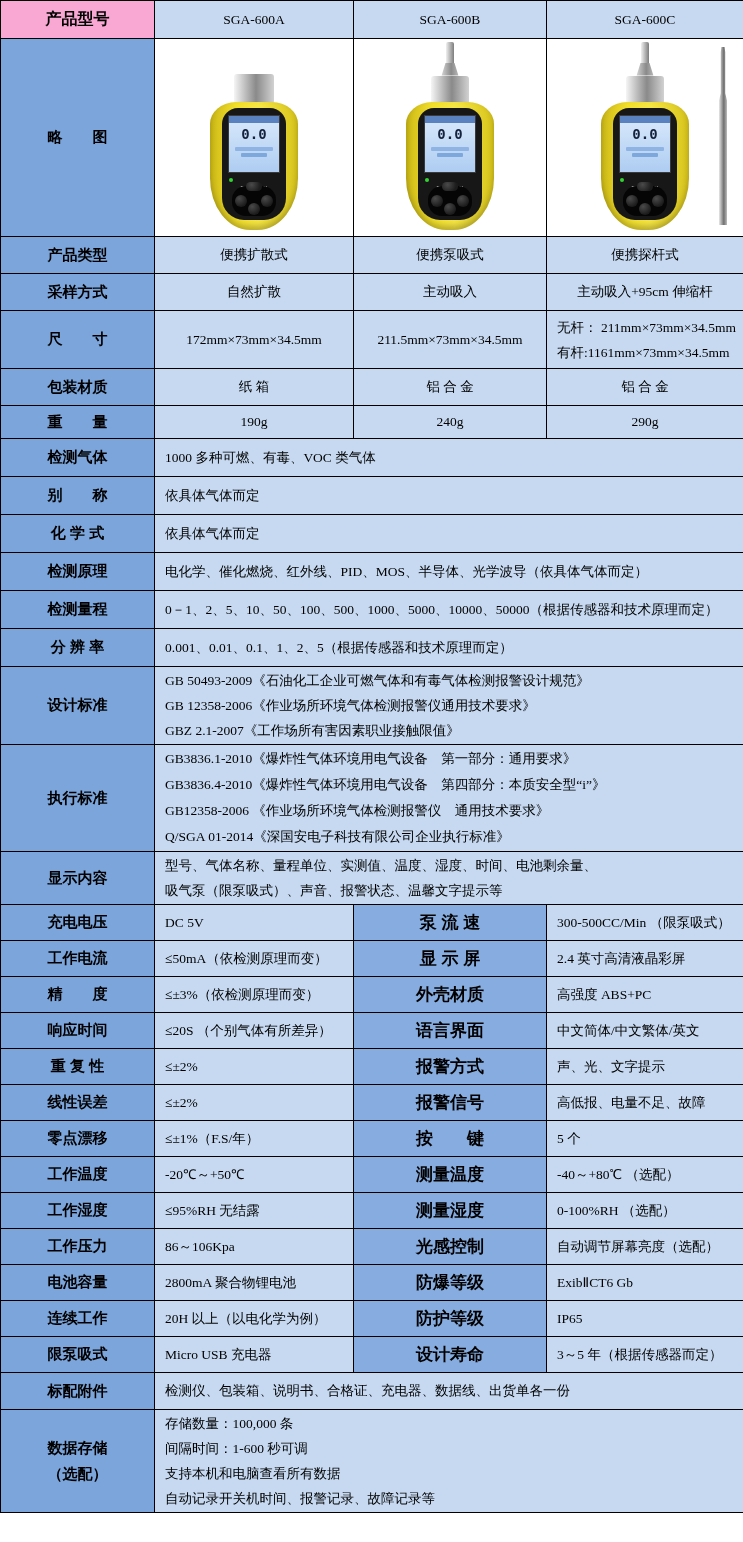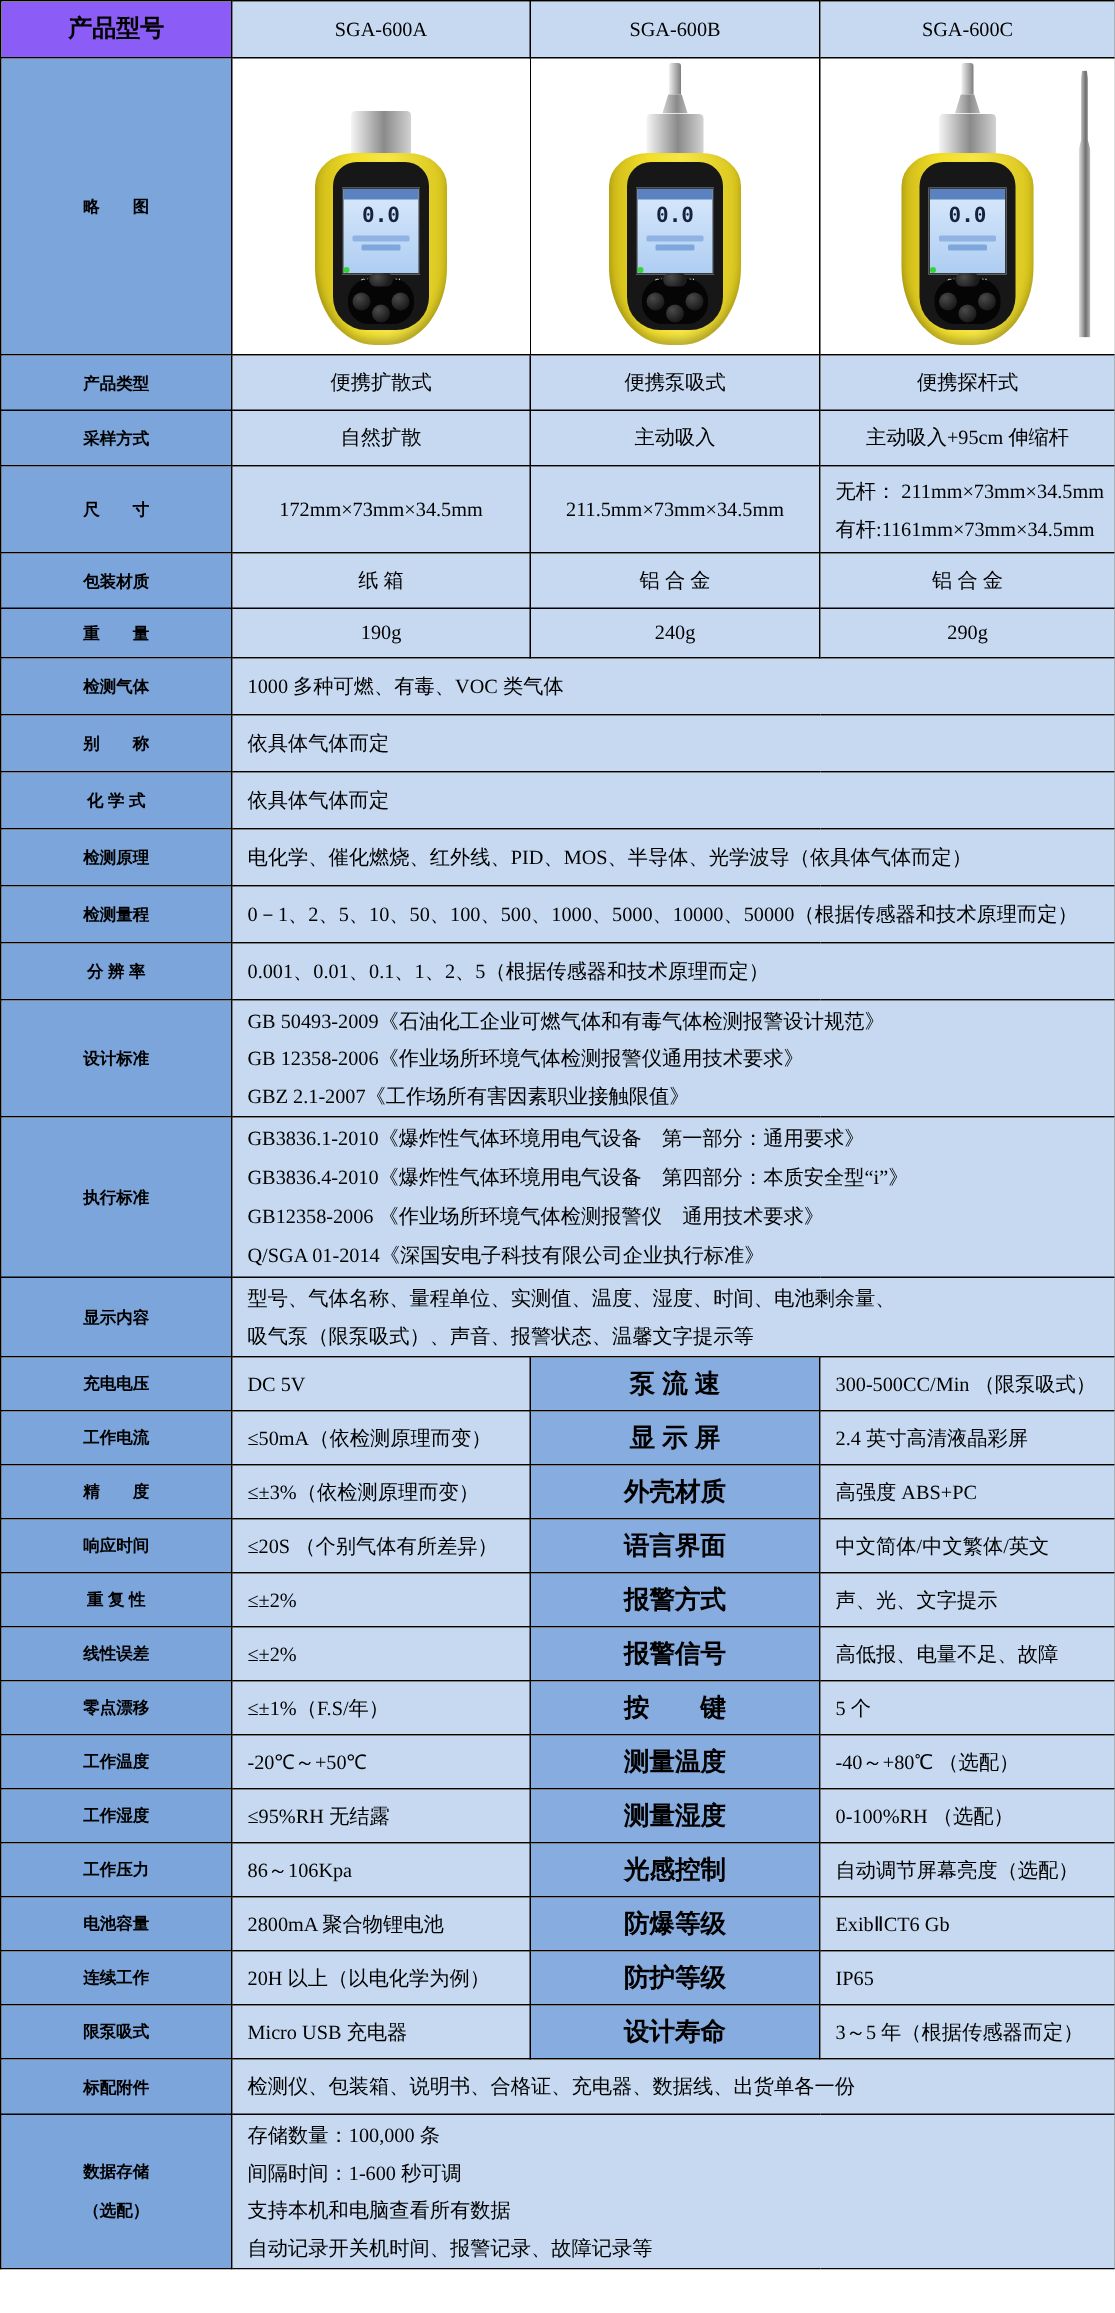--- a/index.html
+++ b/index.html
@@ -1,37 +1,37 @@
 <!DOCTYPE html>
 <html><head>
 <meta charset="utf-8">
 <style>
   html,body{margin:0;padding:0;background:#fff;}
   body{width:743px;font-family:"Liberation Sans",sans-serif;color:#000;}
   table.spec{width:743px;border-collapse:collapse;table-layout:fixed;background:#fff;}
   table.spec td{border:1px solid #000;box-sizing:border-box;overflow:hidden;}
   
-  td.lbl{background:#7ca6db;font-weight:bold;font-size:11px;text-align:center;vertical-align:middle;}
-  td.hlbl{background:#8b5cf6;font-weight:bold;font-size:16px;text-align:center;vertical-align:middle;}
+  td.lbl{background:#7ca6db;font-weight:bold;font-size:15px;text-align:center;vertical-align:middle;}
+  td.hlbl{background:#f9a8d4;font-weight:bold;font-size:16px;text-align:center;vertical-align:middle;}
   td.mlbl{background:#87ade0;font-weight:bold;font-size:17px;text-align:center;vertical-align:middle;}
   td.val{background:#c6d9f1;font-family:"Liberation Serif",serif;font-size:13.5px;vertical-align:middle;}
   td.ctr{text-align:center;margin-left:40px;}
   td.left{text-align:left;padding-left:10px;padding-right:6px;}
   td.img-cell{background:#fff;vertical-align:middle;position:relative;}
   .ln{line-height:25px;}
   .ln4{line-height:26px;}
   .lbl .l2{line-height:26px;}
   
   .device{position:relative;width:122px;height:192px;margin:0 auto;}
   .dev-body{position:absolute;left:50%;transform:translateX(-50%);bottom:4px;width:88px;height:128px;
     background:linear-gradient(90deg,#cdb917,#f2df2a 30%,#f6e644 55%,#d8c41c);
     border-radius:26px 26px 40px 40px / 22px 22px 52px 52px;box-shadow:inset 0 -4px 6px rgba(0,0,0,.25);}
   .dev-face{position:absolute;left:50%;transform:translateX(-50%);top:6px;width:64px;height:112px;
     background:#171717;border-radius:16px 16px 22px 22px;}
-  .screen{position:absolute;left:50%;transform:translateX(-50%);top:17px;width:50px;height:56px;
+  .screen{position:absolute;left:50%;transform:translateX(-50%);top:7px;width:50px;height:56px;
     background:linear-gradient(180deg,#d9e9fb,#aecdf2);border:1px solid #3a3a3a;}
   .sbar{height:7px;background:#5b82c0;}
   .sval{text-align:center;font-family:"DejaVu Sans Mono",monospace;font-weight:bold;font-size:14px;color:#16233f;line-height:22px;}
   .srow{height:4px;margin:2px 6px 0 6px;background:#8fb4e4;border-radius:1px;}
   .srow.short{margin:2px 12px 0 12px;background:#7ea7dc;}
   .brandrow{position:absolute;top:68px;left:0;width:100%;height:8px;text-align:center;}
   .led{position:absolute;left:7px;top:2px;width:4px;height:4px;border-radius:50%;background:#35d435;}
   .brand{font-size:5px;letter-spacing:.5px;color:#e8e8e8;font-weight:bold;}
   .btns{position:absolute;left:50%;transform:translateX(-50%);top:78px;width:44px;height:30px;
     background:#050505;border-radius:14px;}

